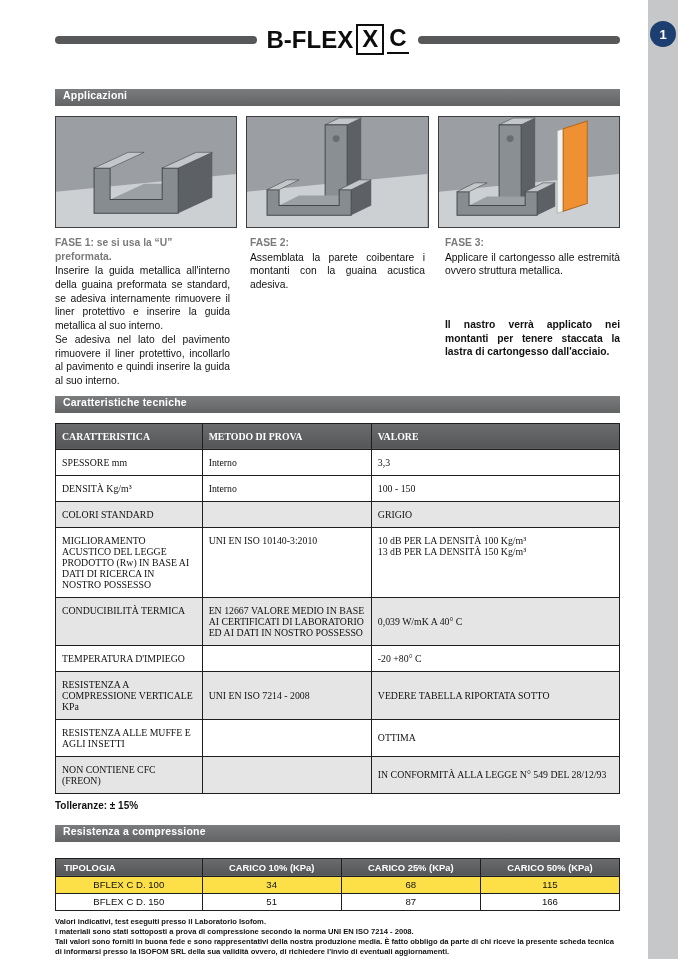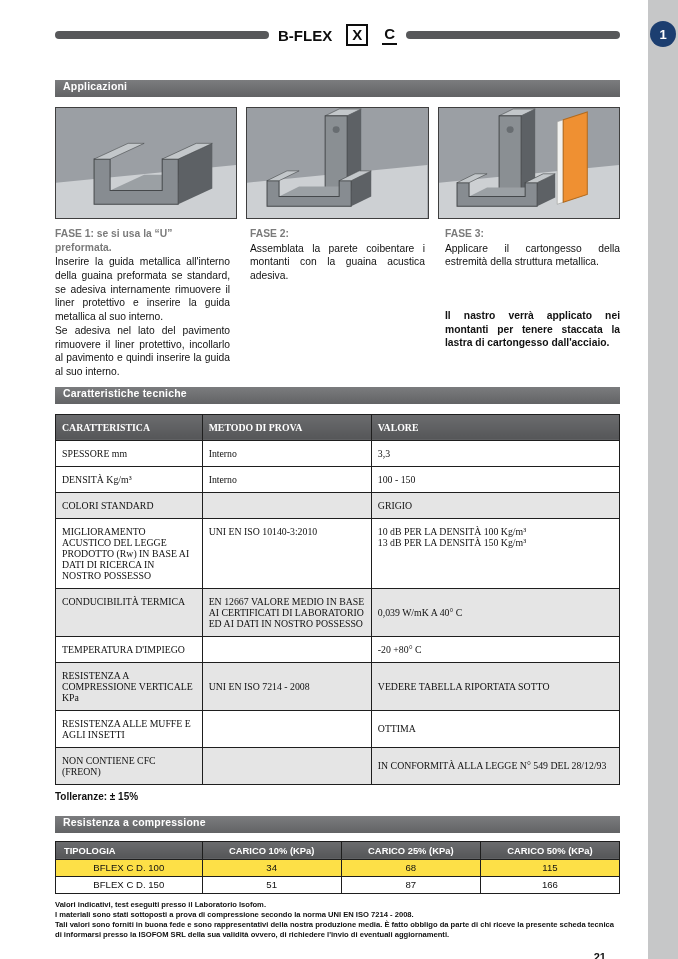--- a/index.html
+++ b/index.html
@@ -16,21 +16,21 @@
   .side-badge {
     position:absolute; top:21px; right:2px; width:26px; height:26px; border-radius:50%;
     background:#1c3e70; color:#fff; font-size:13px; font-weight:bold;
     display:flex; align-items:center; justify-content:center;
   }
   .content { position:absolute; top:0; left:0; width:648px; padding:24px 28px 0 55px; }
 
   
   .title-row { display:flex; align-items:center; gap:9px; margin-bottom:34px; }
   .title-bar { flex:1; height:8px; background:#57585a; border-radius:4px; }
-  .doc-title { display:flex; align-items:center; gap:14px; font-weight:bold; font-size:15px; color:#0d0d0d; white-space:nowrap; line-height:1; }
+  .doc-title { display:flex; align-items:center; gap:3px; font-weight:bold; font-size:24px; color:#0d0d0d; white-space:nowrap; line-height:1; }
   .doc-title .boxed { border:2.5px solid #0d0d0d; padding:1px 4px 2px; }
   .doc-title .underlined { border-bottom:2.5px solid #0d0d0d; padding:1px 2px 2px; }
 
   
   .section-bar {
     height:17px; background:linear-gradient(#7b7c7e,#626365); color:#fff;
     font-size:10.5px; font-weight:bold; display:flex; align-items:flex-start;
     padding-left:8px; letter-spacing:.2px;
   }
 
@@ -54,21 +54,21 @@
   .tech-table th {
     background:linear-gradient(#6b6c6e,#555658); color:#fff; text-align:left;
     font-weight:bold; padding:7px 6px; border:1px solid #1e1e1e; font-size:9.8px;
   }
   .tech-table td { border:1px solid #1e1e1e; padding:7px 6px; vertical-align:middle; white-space:pre-line; }
   .tech-table tbody tr:nth-child(2n+3) { background:#e5e5e5; }
 
   .tolerances { font-size:10px; font-weight:bold; margin:6px 0 14px; }
 
   
-  .comp-table { margin-top:8px; font-size:9.6px; }
+  .comp-table { margin-top:16px; font-size:9.6px; }
   .comp-table th {
     background:linear-gradient(#6b6c6e,#555658); color:#fff; padding:3px 6px;
     border:1px solid #1e1e1e; font-size:9.4px; text-align:center; font-weight:bold;
   }
   .comp-table th.first { text-align:left; padding-left:8px; }
   .comp-table td { border:1px solid #1e1e1e; padding:2.5px 6px; text-align:center; }
   .comp-table tbody tr:first-child { background:#fde047; }
 
   .footnotes { margin-top:6px; font-size:7.6px; font-weight:bold; line-height:1.35; }
   .page-number { text-align:right; font-weight:bold; font-size:11px; margin-top:10px; padding-right:14px; }
@@ -149,21 +149,21 @@
       <div class="phase-label">FASE 1: se si usa la “U” preformata.</div>
       <div class="phase-body">Inserire la guida metallica all'interno della guaina preformata se standard, se adesiva internamente rimuovere il liner protettivo e inserire la guida metallica al suo interno.
 Se adesiva nel lato del pavimento rimuovere il liner protettivo, incollarlo al pavimento e quindi inserire la guida al suo interno.</div>
     </div>
     <div class="phase-col">
       <div class="phase-label">FASE 2:</div>
       <div class="phase-body">Assemblata la parete coibentare i montanti con la guaina acustica adesiva.</div>
     </div>
     <div class="phase-col">
       <div class="phase-label">FASE 3:</div>
-      <div class="phase-body">Applicare il cartongesso della estremità della struttura metallica.</div>
+      <div class="phase-body">Applicare il cartongesso alle estremità ovvero struttura metallica.</div>
       <div class="phase-note">Il nastro verrà applicato nei montanti per tenere staccata la lastra di cartongesso dall'acciaio.</div>
     </div>
   </div>
 
   <div class="section-bar tech-section-bar">
     <span>Caratteristiche tecniche</span>
   </div>
 
   <table class="tech-table">
     <colgroup>

